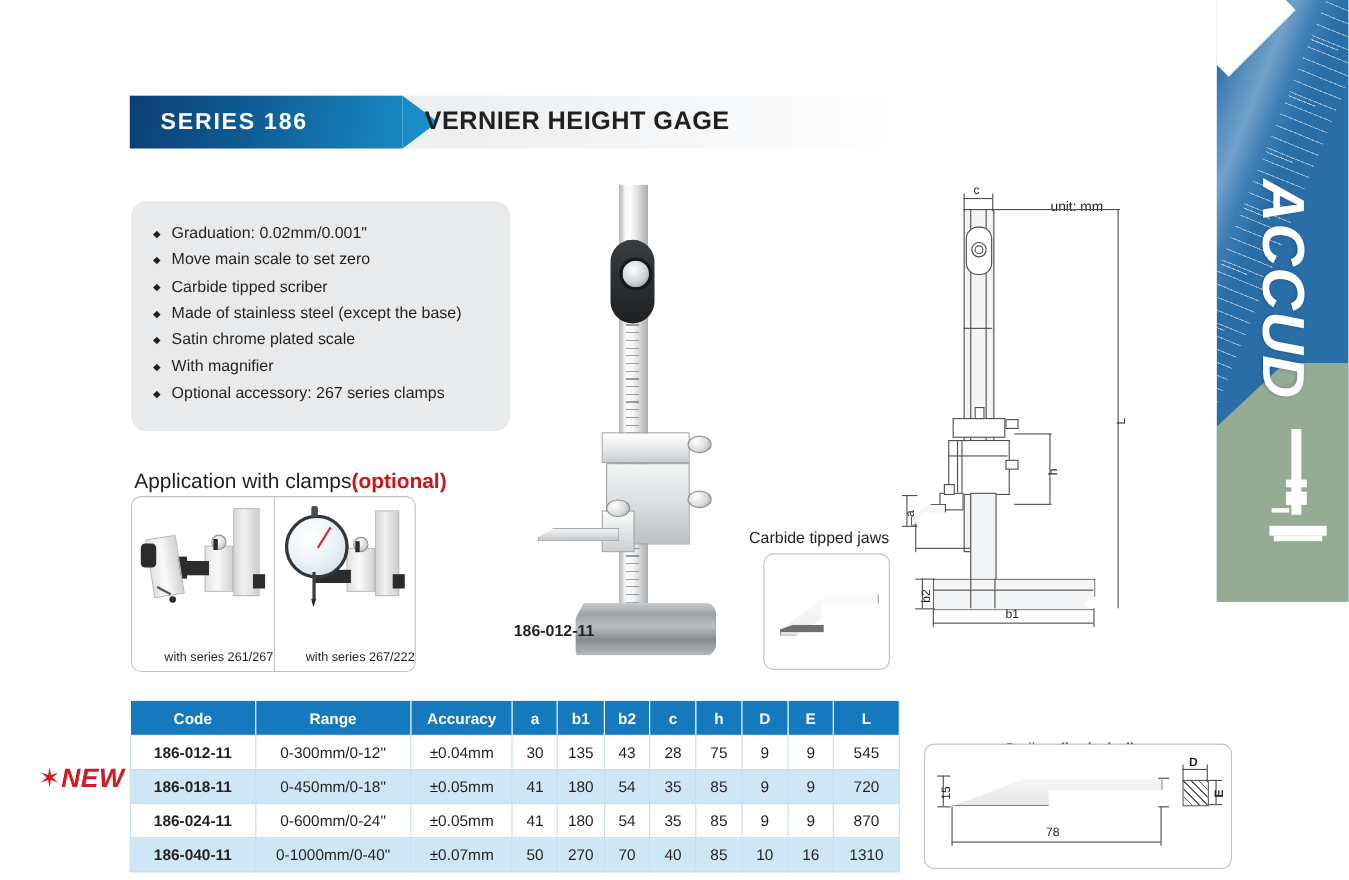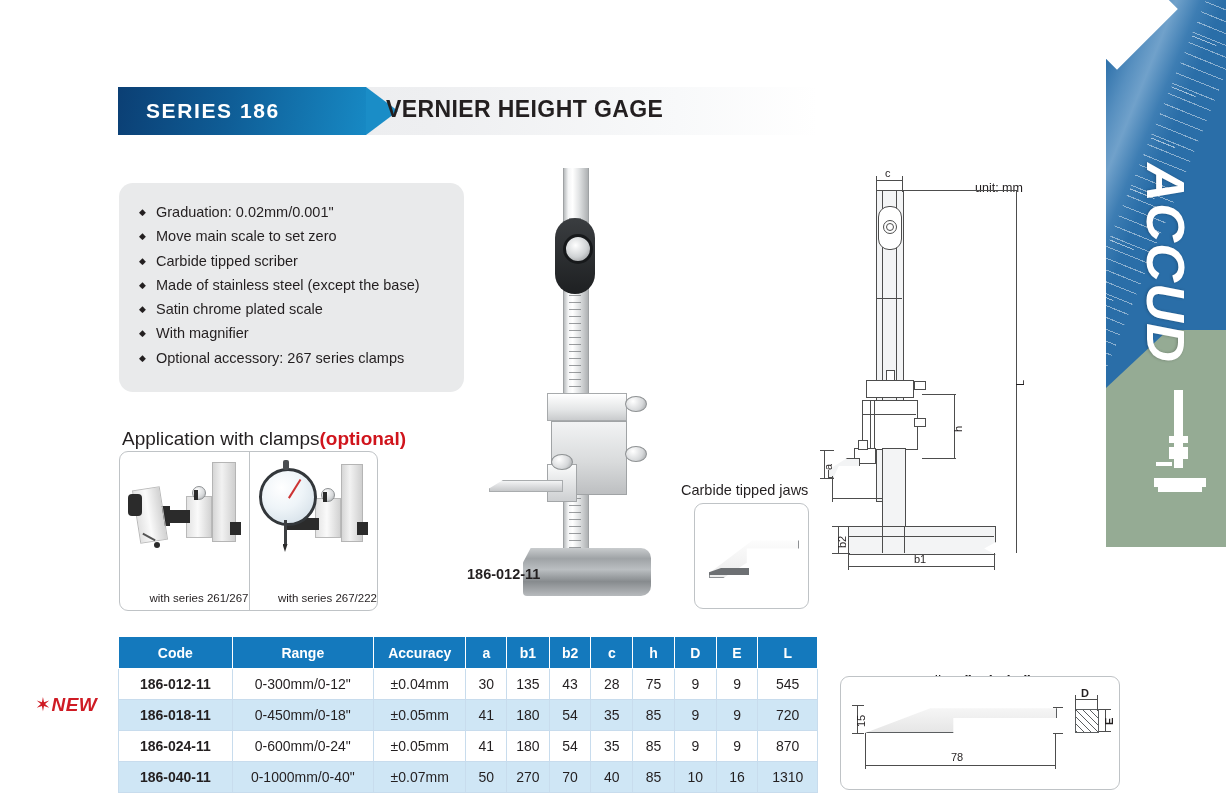--- a/index.html
+++ b/index.html
@@ -128,36 +128,36 @@
   
   .tech{position:absolute;left:818px;top:168px;width:280px;height:430px;}
   .tech .ln{position:absolute;background:#4d4d4d;}
   .tech .lnH{height:1px;}
   .tech .lnV{width:1px;}
   .tech .lbl{position:absolute;font-size:11px;color:#231f20;}
   .tech .lblv{position:absolute;font-size:11px;color:#231f20;
     transform:rotate(-90deg);transform-origin:left top;white-space:nowrap;}
   .tech .box{position:absolute;border:1px solid #4d4d4d;background:#f3f4f5;}
   .tech .boxw{position:absolute;border:1px solid #4d4d4d;background:#ffffff;}
-  .unit{position:absolute;left:955px;top:181px;font-size:12.5px;color:#231f20;margin-left:20px;}
+  .unit{position:absolute;left:955px;top:181px;font-size:12.5px;color:#231f20;}
 
   
   .scrttl{position:absolute;left:913px;top:673px;font-size:14.5px;color:#231f20;}
   .scrttl b{font-weight:bold;}
   .scrbox{position:absolute;left:840px;top:676px;width:278px;height:112px;
     background:#fff;border:1px solid #bfc3c6;border-radius:9px;}
   .scrbody{position:absolute;left:24px;top:28px;width:190px;height:26px;
     background:linear-gradient(180deg,#f7f7f7,#e6e6e6);border:1px solid #5b5e60;
     clip-path:polygon(0 100%,34% 12%,100% 12%,100% 46%,46% 46%,46% 100%);}
   .scrsq{position:absolute;left:234px;top:32px;width:22px;height:22px;
     border:1px solid #5b5e60;
     background:repeating-linear-gradient(45deg,#5b5e60 0 1px,transparent 1px 5px);}
 
   
-  .newflag{position:absolute;left:35px;top:693px;font-size:19px;font-weight:bold;
+  .newflag{position:absolute;left:35px;top:693px;font-size:24px;font-weight:bold;
     font-style:italic;color:#cf1b24;letter-spacing:.5px;}
 
   
   .tbl{position:absolute;left:118px;top:636px;width:700px;border-collapse:collapse;}
   .tbl th{background:#1479bd;color:#ffffff;font-size:14px;font-weight:bold;
     height:29px;border:1px solid #ffffff;}
   .tbl td{font-size:14px;text-align:center;height:28px;color:#231f20;
     border:1px solid #c8dced;}
   .tbl td.code{font-weight:bold;}
   .tbl tr.odd td{background:#ffffff;}

